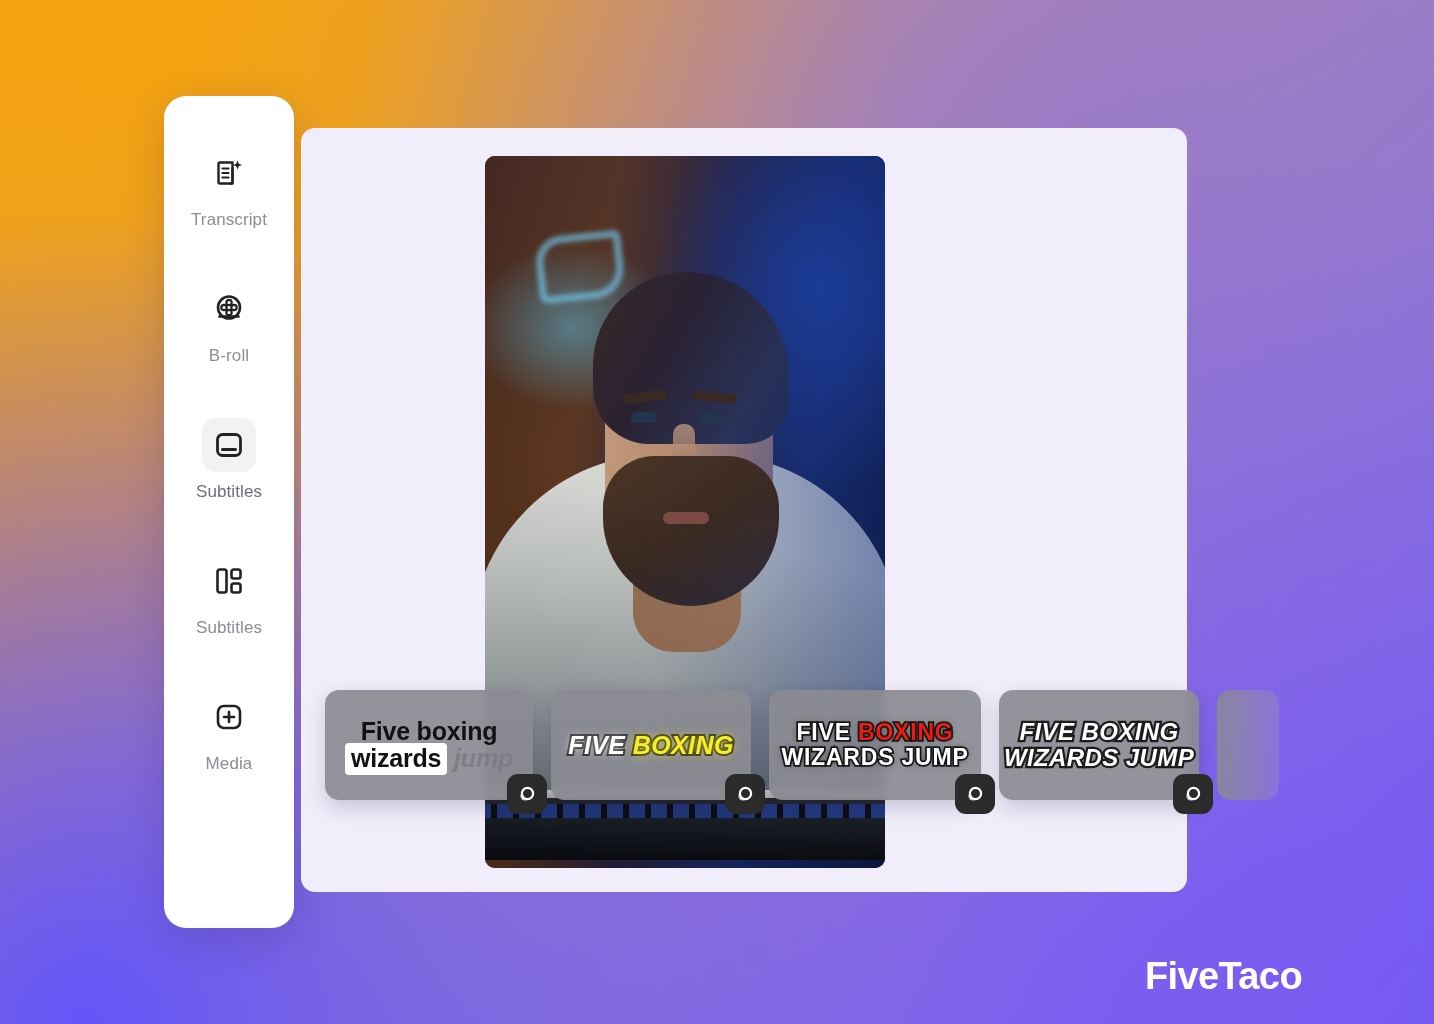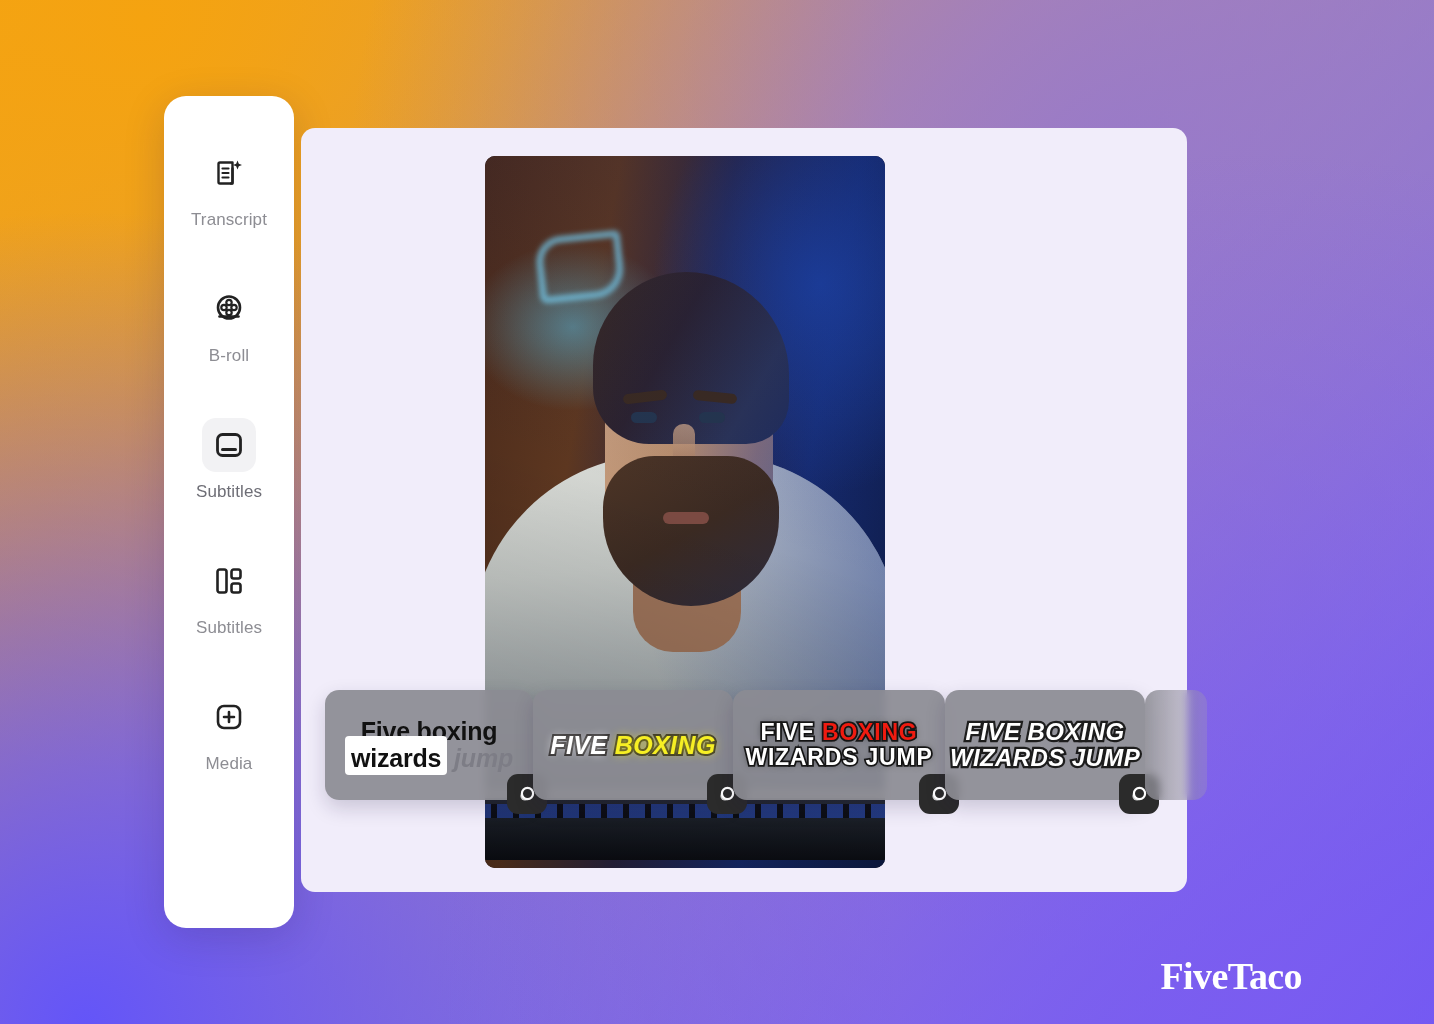--- a/index.html
+++ b/index.html
@@ -194,20 +194,21 @@
     position: absolute; inset: 0;
     background: linear-gradient(200deg, rgba(20,30,90,0.18) 0%, rgba(0,0,0,0) 50%, rgba(0,0,0,0.22) 100%);
   }
 
   
   #carousel {
     position: absolute;
     left: 325px; top: 690px;
     width: 1100px; height: 122px;
     display: flex;
+    gap: 18px;
   }
   .style-card {
     position: relative;
     flex: 0 0 auto;
     height: 110px;
     border-radius: 14px;
     background: rgba(139,139,146,0.92);
     backdrop-filter: blur(4px);
     box-shadow: 0 8px 20px rgba(30,15,60,0.18);
     display: flex;
@@ -234,21 +235,21 @@
     display: flex; align-items: center; justify-content: center;
   }
   .badge svg { display: block; }
 
   .cap-lines { text-align: center; line-height: 1.08; user-select: none; }
 
   
   .s1 { font-size: 25px; font-weight: 700; color: #111; letter-spacing: -0.2px; }
   .s1 .hl {
     background: #ffffff;
-    padding: 8px 6px 3px;
+    padding: 1px 6px 3px;
     border-radius: 4px;
     color: #111;
   }
   .s1 .dim { color: #7d7d86; font-style: italic; }
 
   
   .s2 {
     font-size: 25px; font-weight: 700; font-style: italic;
     letter-spacing: 0.4px;
     -webkit-text-stroke: 4px #2e2b2b;
@@ -277,21 +278,20 @@
   }
 
   
   #brand {
     position: absolute;
     right: 132px; bottom: 26px;
     font-size: 38px;
     font-weight: 700;
     color: #ffffff;
     letter-spacing: -0.6px;
-    font-family: Liberation Serif, serif;
   }
 </style>
 </head>
 <body>
 
 <div id="stage">
 
   <div id="sidebar">
 
     <div class="nav-item">

